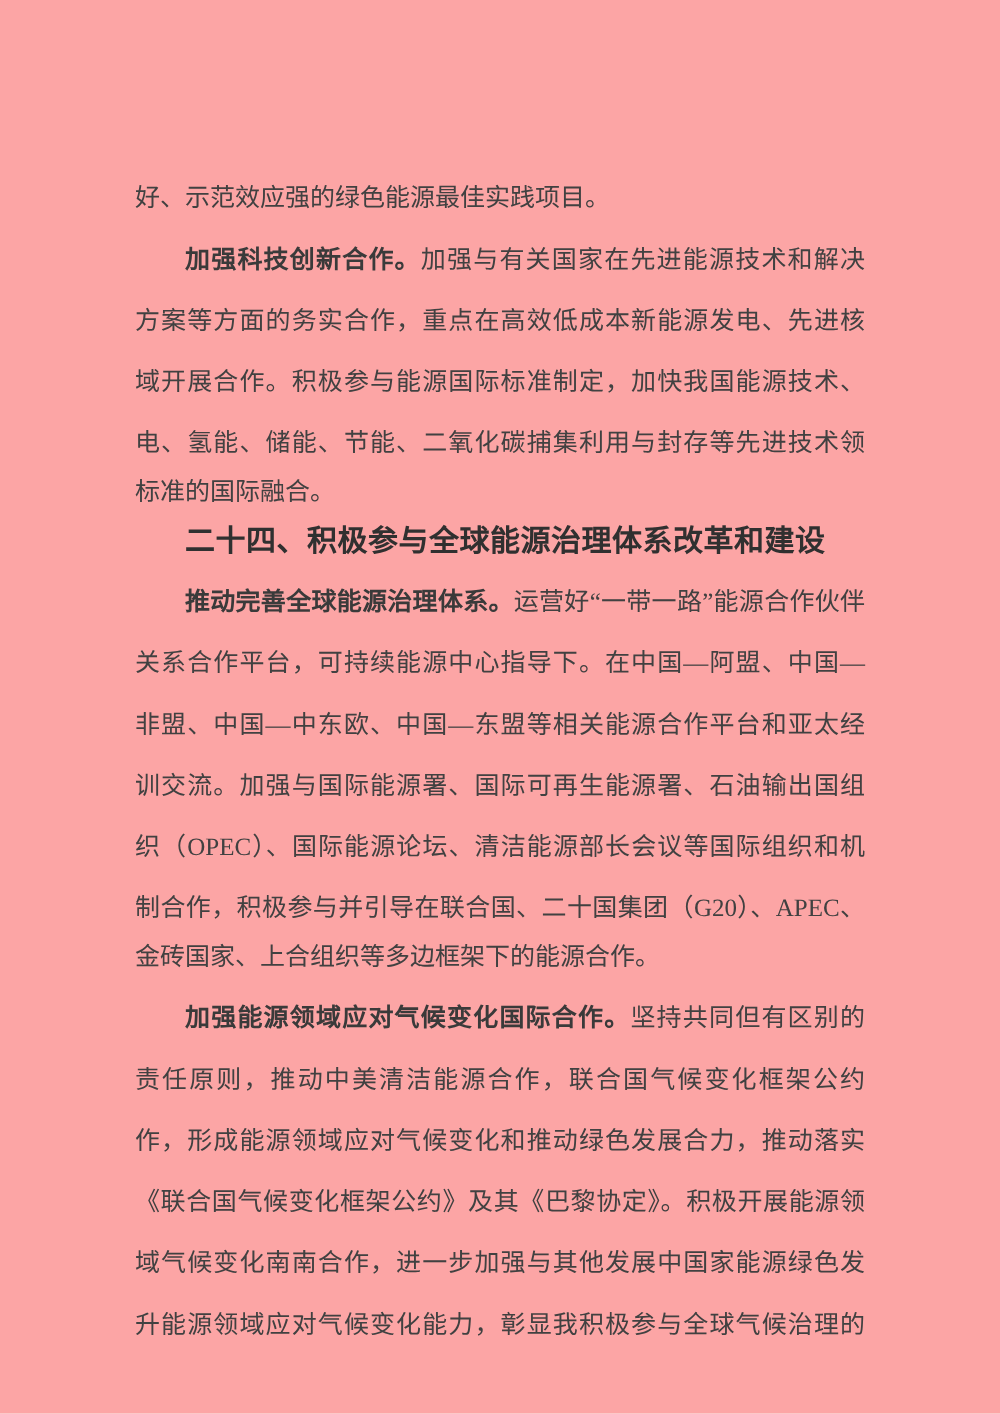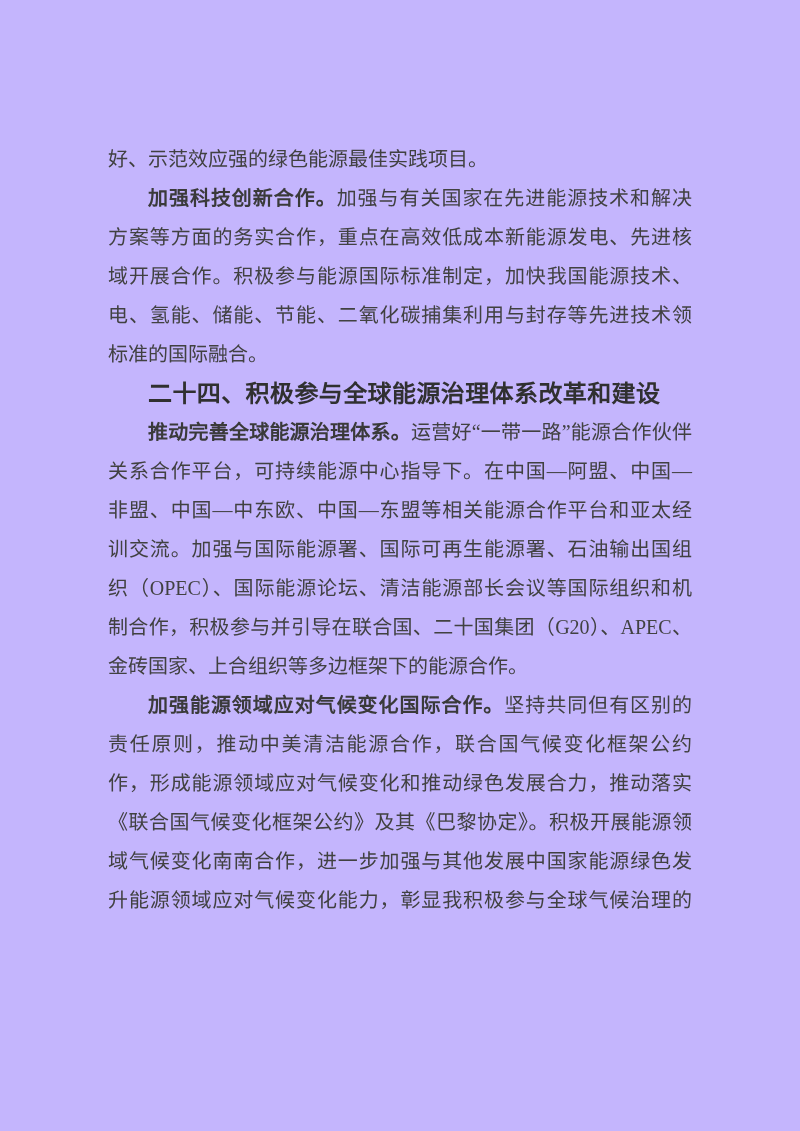--- a/index.html
+++ b/index.html
@@ -4,21 +4,21 @@
 <style>
   html, body {
     margin: 0;
     padding: 0;
     background: #fcfcfc;
   }
   .page {
     position: relative;
     width: 800px;
     height: 1131px;
-    background: #c4b5fd;
+    background: #fca5a5;
     overflow: hidden;
     font-family: "Liberation Serif", "DejaVu Serif", serif;
   }
   .doc-body {
     position: absolute;
     left: 108px;
     width: 584px;
     top: 140px;
   }
   .line {
@@ -26,20 +26,21 @@
     line-height: 39px;
     font-size: 20px;
     color: #414141;
     white-space: normal;
     letter-spacing: 0;
   }
   .line.justify {
     text-align: justify;
     text-align-last: justify;
     text-justify: inter-character;
+    margin-top: 10px;
   }
   .line.indent {
     padding-left: 40px;
   }
   .line .lead {
     font-weight: 700;
     color: #3a3a3a;
   }
   .line.heading {
     font-family: "Liberation Sans", "DejaVu Sans", sans-serif;

